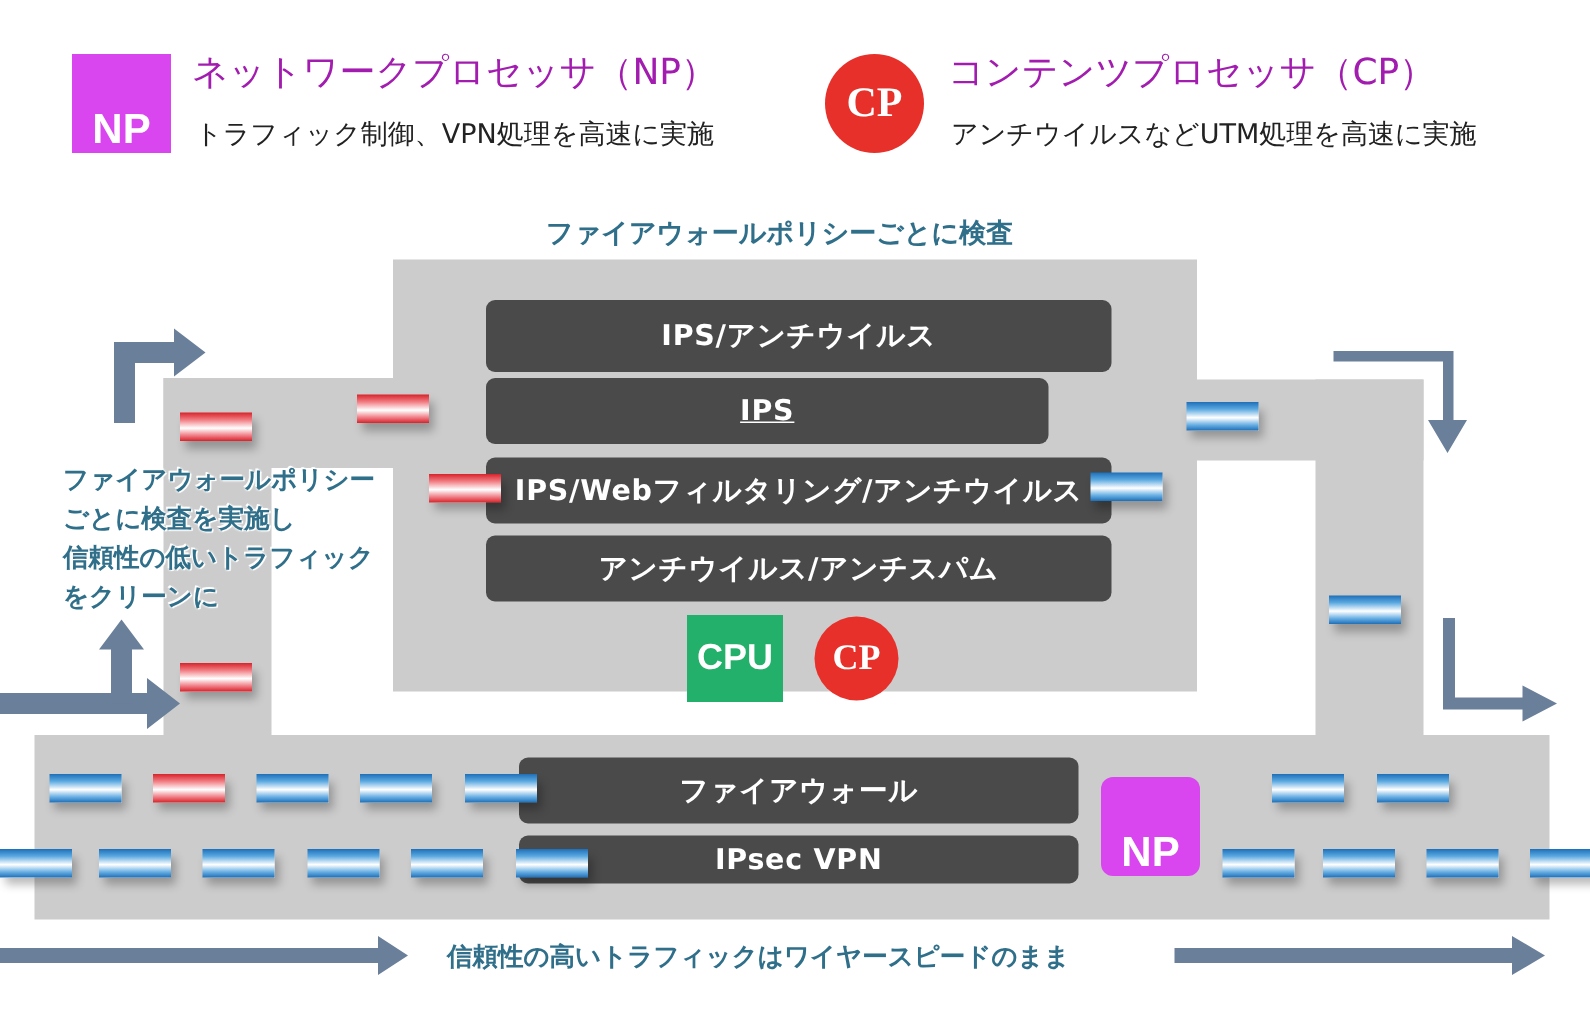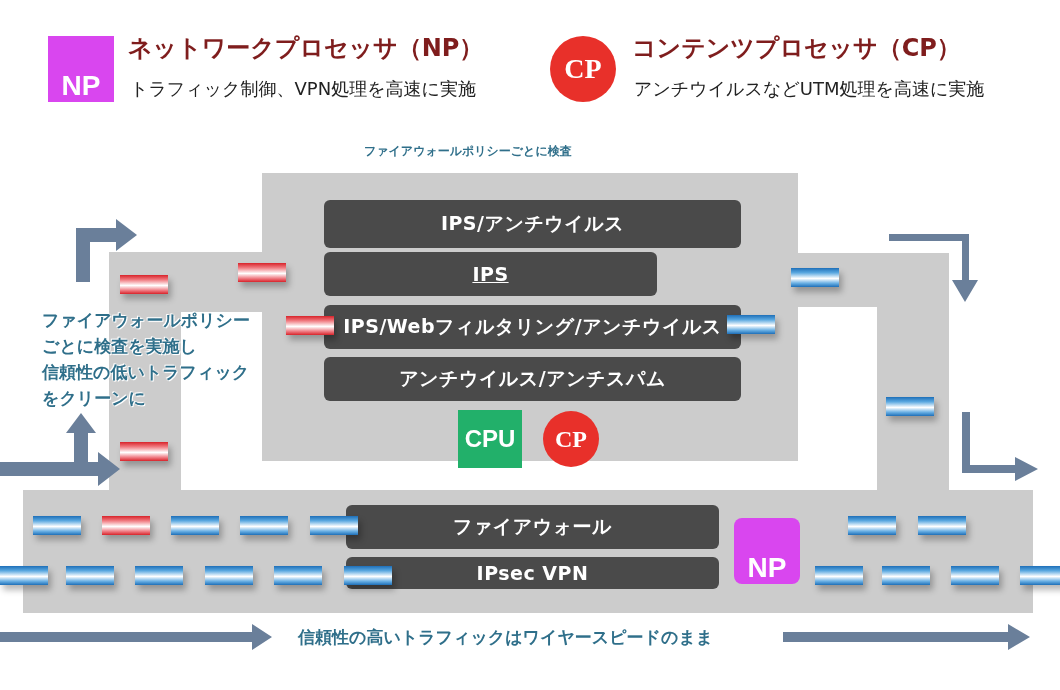--- a/index.html
+++ b/index.html
@@ -8,21 +8,21 @@
   .gray { background:#cccccc; position:absolute; }
   .bar { position:absolute; background:#4a4a4a; border-radius:6px; color:#ffffff;
          font-weight:bold; font-size:19px; display:flex; align-items:center; justify-content:center;
          letter-spacing:0.5px; }
   .np-badge { position:absolute; background:#d946ef; color:#fff; font-weight:bold;
          display:flex; align-items:flex-end; justify-content:center; font-family:"Liberation Sans", sans-serif; }
   .cp-badge { position:absolute; background:#e8302a; color:#fff; font-weight:bold; border-radius:50%;
          display:flex; align-items:center; justify-content:center; font-family:Liberation Serif, serif; }
   .cpu-badge { position:absolute; background:#22b06a; color:#fff; font-weight:bold;
          display:flex; align-items:center; justify-content:center; font-family:"Liberation Sans", sans-serif; }
-  .legend-title { position:absolute; font-size:24px; font-weight:bold; color:#7f1d1d; white-space:nowrap; }
+  .legend-title { position:absolute; font-size:24px; font-weight:normal; color:#a21caf; white-space:nowrap; }
   .legend-desc { position:absolute; font-size:18px; color:#222; white-space:nowrap; }
   .teal-label { position:absolute; color:#2f6f8a; font-weight:bold; white-space:nowrap; }
   .pkt { position:absolute; width:48px; height:19px; box-shadow: 3px 5px 6px rgba(0,0,0,0.28); }
   .pkt.blue { background:linear-gradient(to bottom,#1e6fb8 0%,#5aa8e0 25%,#ffffff 55%,#6ab0e4 80%,#1e6fb8 100%); }
   .pkt.red { background:linear-gradient(to bottom,#d8232a 0%,#f07a80 25%,#ffffff 55%,#f08088 80%,#d8232a 100%); }
   svg.arrows { position:absolute; left:0; top:0; }
   .side-label { position:absolute; left:42px; top:307px; font-size:17px; line-height:26px; color:#2f6f8a; font-weight:bold;
                 text-shadow: 0 0 2px #fff, 0 0 2px #fff, 1px 1px 0 #fff, -1px -1px 0 #fff; }
 </style>
 </head>
@@ -33,33 +33,33 @@
 </div>
 <div class="legend-title" style="left:128px;top:32px;">ネットワークプロセッサ（NP）</div>
 <div class="legend-desc" style="left:130px;top:77px;">トラフィック制御、VPN処理を高速に実施</div>
 
 <div class="cp-badge" style="left:550px;top:36px;width:66px;height:66px;font-size:28px;">
   <span>CP</span>
 </div>
 <div class="legend-title" style="left:632px;top:32px;">コンテンツプロセッサ（CP）</div>
 <div class="legend-desc" style="left:634px;top:77px;">アンチウイルスなどUTM処理を高速に実施</div>
 
-<div class="teal-label" style="left:364px;top:143px;font-size:12px;">ファイアウォールポリシーごとに検査</div>
+<div class="teal-label" style="left:364px;top:143px;font-size:18px;">ファイアウォールポリシーごとに検査</div>
 
 <div class="gray" style="left:262px;top:173px;width:536px;height:288px;"></div>
 <div class="gray" style="left:109px;top:252px;width:160px;height:60px;"></div>
 <div class="gray" style="left:109px;top:252px;width:72px;height:250px;"></div>
 <div class="gray" style="left:792px;top:253px;width:157px;height:54px;"></div>
 <div class="gray" style="left:877px;top:253px;width:72px;height:250px;"></div>
 <div class="gray" style="left:23px;top:490px;width:1010px;height:123px;"></div>
 
 <div class="bar" style="left:324px;top:200px;width:417px;height:48px;">
   <span>IPS/アンチウイルス</span>
 </div>
-<div class="bar" style="left:324px;top:252px;width:333px;height:44px;text-decoration:underline;">
+<div class="bar" style="left:324px;top:252px;width:375px;height:44px;text-decoration:underline;">
   <span>IPS</span>
 </div>
 <div class="bar" style="left:324px;top:305px;width:417px;height:44px;">
   <span>IPS/Webフィルタリング/アンチウイルス</span>
 </div>
 <div class="bar" style="left:324px;top:357px;width:417px;height:44px;">
   <span>アンチウイルス/アンチスパム</span>
 </div>
 
 <div class="cpu-badge" style="left:458px;top:410px;width:64px;height:58px;font-size:24px;">

